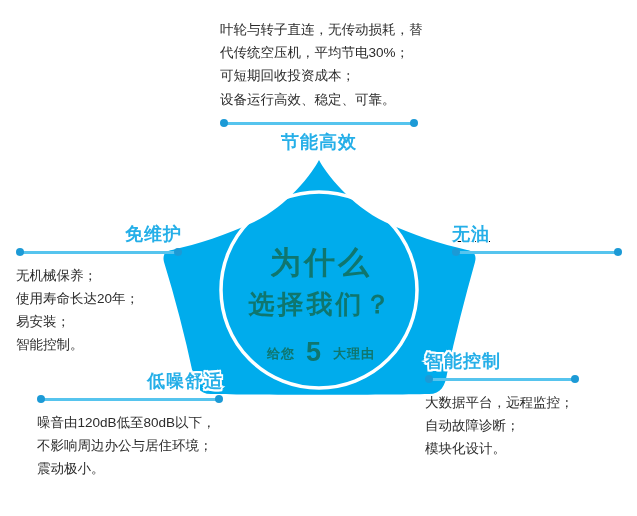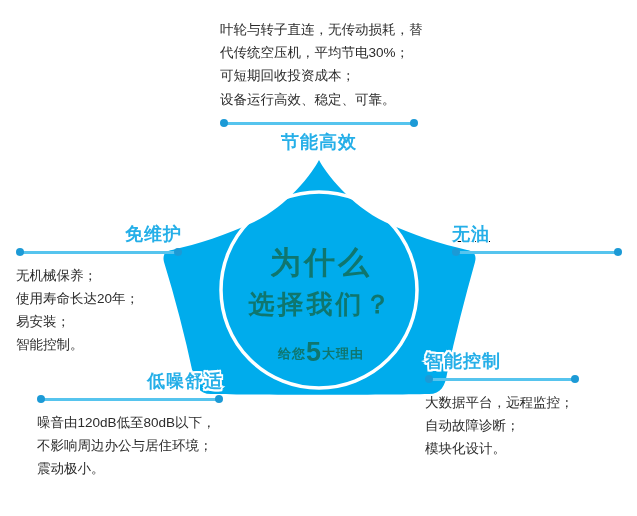--- a/index.html
+++ b/index.html
@@ -57,21 +57,21 @@
     letter-spacing: 3px;
   }
   #center-sub {
     top: 336px;
     font-size: 13px;
     font-weight: bold;
     letter-spacing: 1px;
     display: flex;
     align-items: baseline;
     justify-content: center;
-    gap: 0;
+    gap: 11px;
   }
   #center-sub .big-num {
     font-size: 27px;
     font-weight: bold;
     line-height: 1;
     position: relative;
     top: 3px;
   }
 
   

